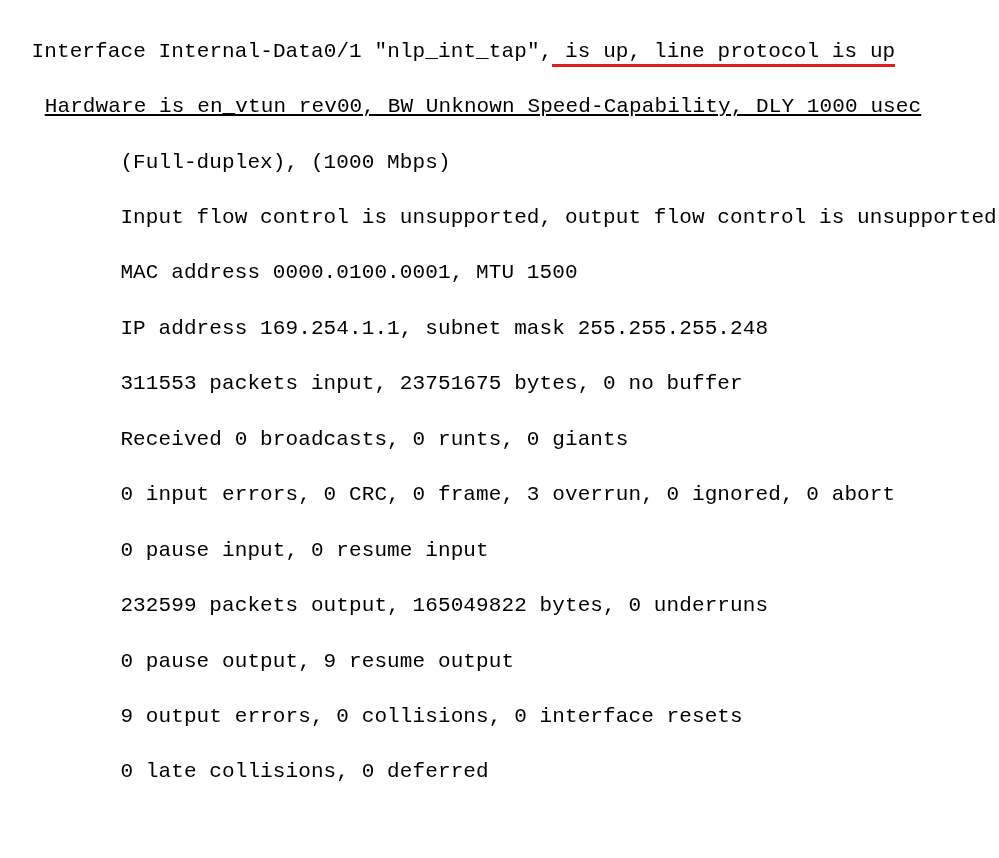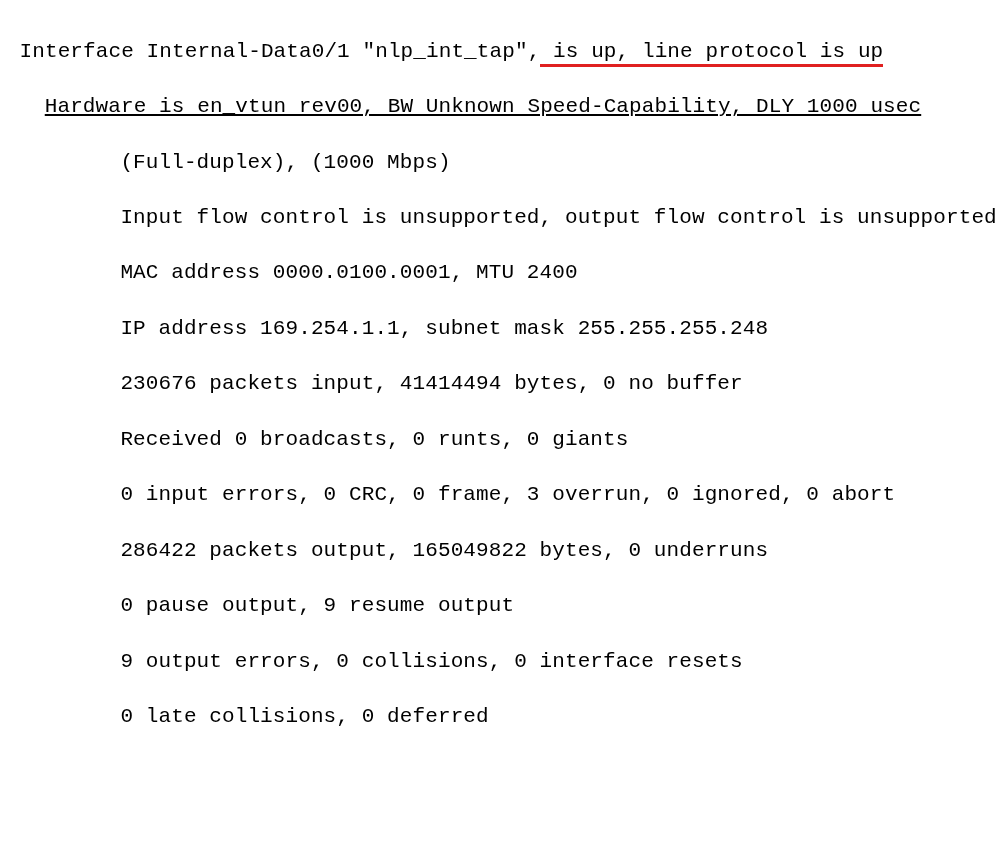--- a/index.html
+++ b/index.html
@@ -11,44 +11,45 @@
     line-height: 1.32;
     color: #000000;
     letter-spacing: 0.1px;
   }
   .wrap {
     padding: 10px 12px 40px 12px;
     white-space: pre;
     width: 999px;
     box-sizing: border-box;
   }
-  .i0 { padding-left: 0.6ch; }
+  .i0 { padding-left: 0.6ch; margin-left: 12px; }
   .i1 { padding-left: 2.6ch; text-decoration: underline; }
   .i2 { padding-left: 8.6ch; }
   .row { display: block; }
 
   .underline-red {
     border-bottom: 3px solid #e02020;
     padding-bottom: 1px;
   }
 </style>
 </head>
 <body>
 
 <div class="wrap">
 <span class="row i0"><span>Interface Internal-Data0/1 "nlp_int_tap",</span><span class="underline-red"> is up, line protocol is up</span></span>
 <span class="row i1">Hardware is en_vtun rev00, BW Unknown Speed-Capability, DLY 1000 usec</span>
 <span class="row i2">(Full-duplex), (1000 Mbps)</span>
 <span class="row i2">Input flow control is unsupported, output flow control is unsupported</span>
-<span class="row i2">MAC address 0000.0100.0001, MTU 2400</span>
+<span class="row i2">MAC address 0000.0100.0001, MTU 1500</span>
 <span class="row i2">IP address 169.254.1.1, subnet mask 255.255.255.248</span>
-<span class="row i2">230676 packets input, 41414494 bytes, 0 no buffer</span>
+<span class="row i2">311553 packets input, 23751675 bytes, 0 no buffer</span>
 <span class="row i2">Received 0 broadcasts, 0 runts, 0 giants</span>
 <span class="row i2">0 input errors, 0 CRC, 0 frame, 3 overrun, 0 ignored, 0 abort</span>
-<span class="row i2">286422 packets output, 165049822 bytes, 0 underruns</span>
+<span class="row i2">0 pause input, 0 resume input</span>
+<span class="row i2">232599 packets output, 165049822 bytes, 0 underruns</span>
 <span class="row i2">0 pause output, 9 resume output</span>
 <span class="row i2">9 output errors, 0 collisions, 0 interface resets</span>
 <span class="row i2">0 late collisions, 0 deferred</span>
 
 
 
 
 
 
 

